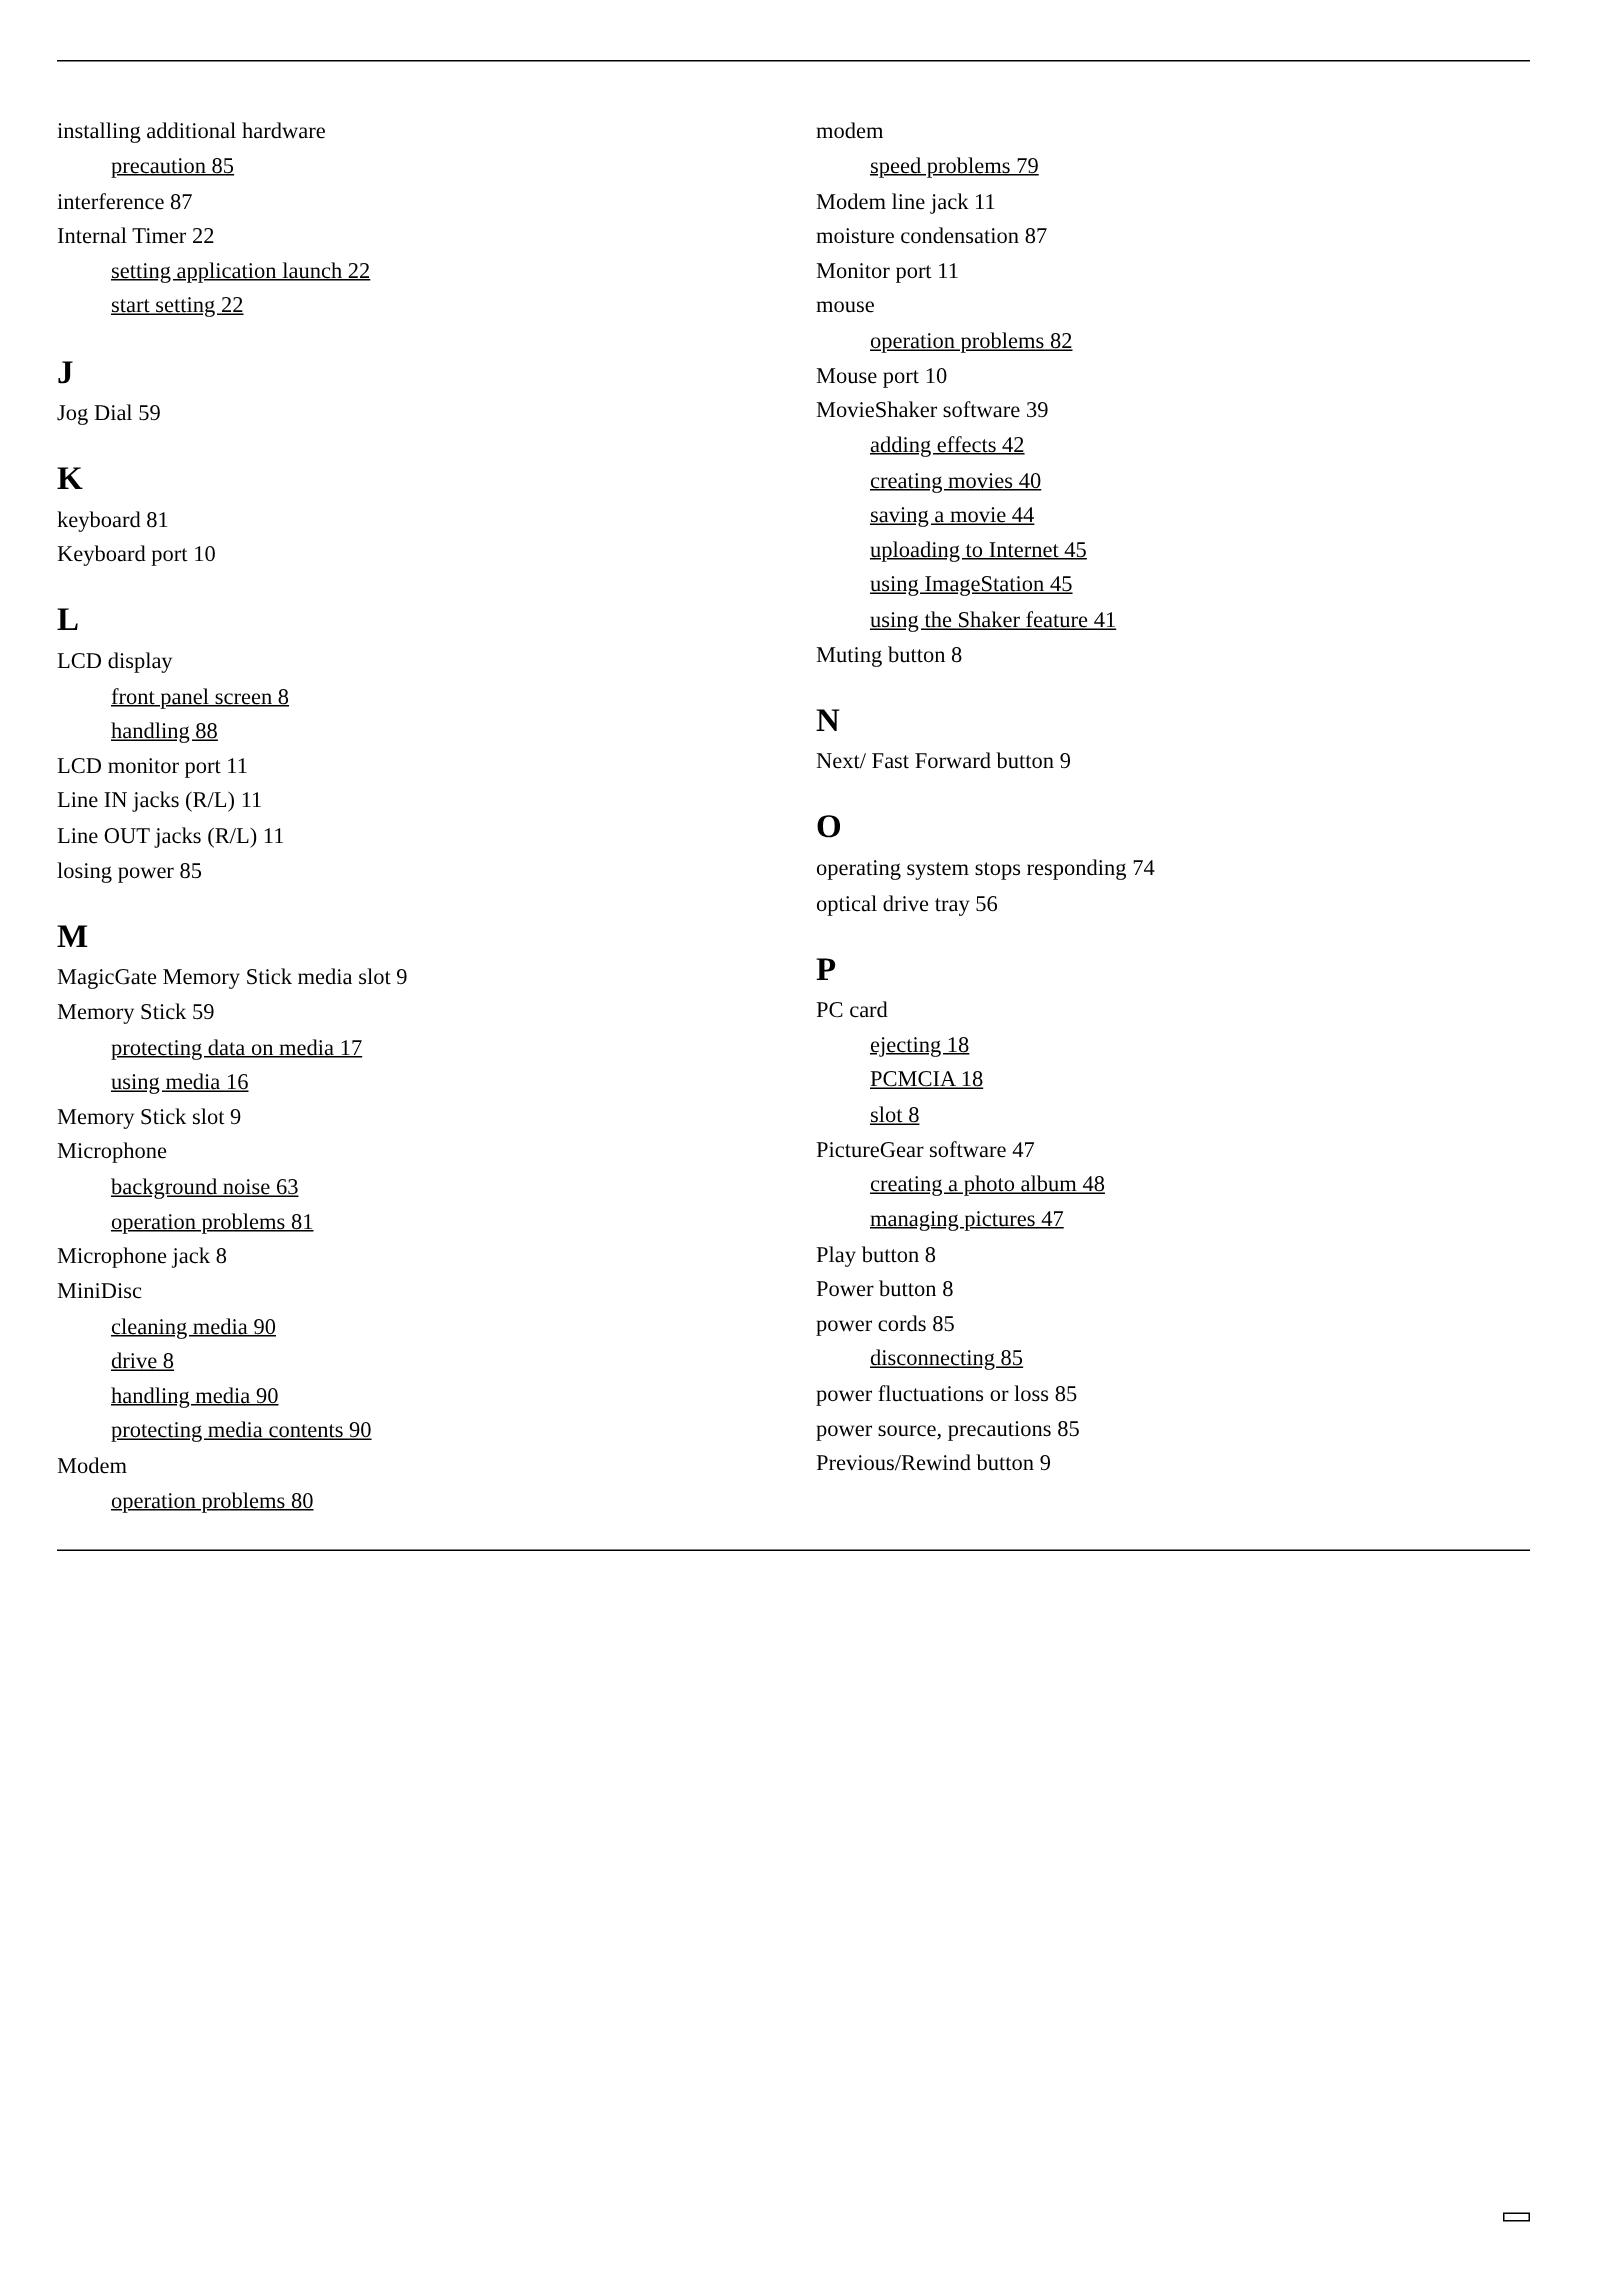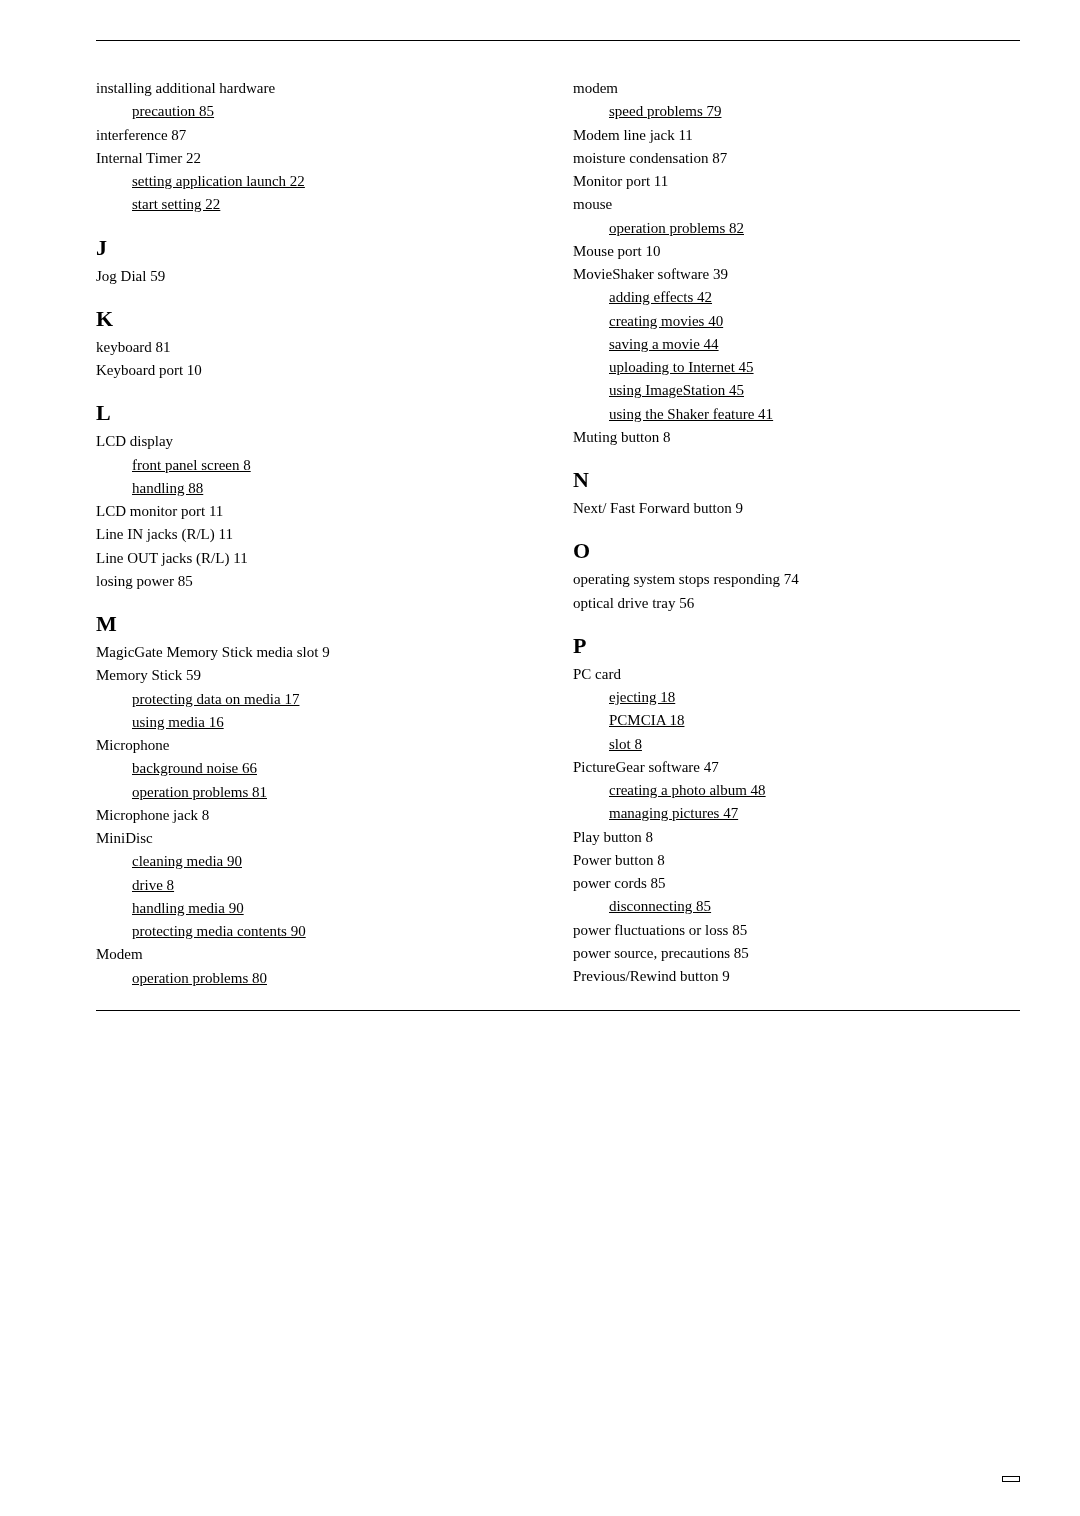--- a/index.html
+++ b/index.html
@@ -8,21 +8,21 @@
       font-family: "Times New Roman", Times, serif;
       font-size: 15px;
       color: #000;
       width: 1080px;
       min-height: 1516px;
       position: relative;
     }
     .page {
       width: 1080px;
       min-height: 1516px;
-      padding: 40px 60px 60px 96px;
+      padding: 40px 60px 60px 38px;
       position: relative;
     }
     .top-rule {
       border-top: 1.5px solid #000;
       margin-bottom: 8px;
     }
     .bottom-rule {
       border-top: 1.5px solid #000;
       margin-top: 20px;
     }
@@ -110,22 +110,23 @@
           <span class="entry-sub entry">handling 88</span>
           <span class="entry-main entry">LCD monitor port 11</span>
           <span class="entry-main entry">Line IN jacks (R/L) 11</span>
           <span class="entry-main entry">Line OUT jacks (R/L) 11</span>
           <span class="entry-main entry">losing power 85</span>
           <span class="section-letter">M</span>
           <span class="entry-main entry">MagicGate Memory Stick media slot 9</span>
           <span class="entry-main entry">Memory Stick 59</span>
           <span class="entry-sub entry">protecting data on media 17</span>
           <span class="entry-sub entry">using media 16</span>
+          <span class="entry-main entry">Memory Stick slot 9</span>
           <span class="entry-main entry">Microphone</span>
-          <span class="entry-sub entry">background noise 66</span>
+          <span class="entry-sub entry">background noise 63</span>
           <span class="entry-sub entry">operation problems 81</span>
           <span class="entry-main entry">Microphone jack 8</span>
           <span class="entry-main entry">MiniDisc</span>
           <span class="entry-sub entry">cleaning media 90</span>
           <span class="entry-sub entry">drive 8</span>
           <span class="entry-sub entry">handling media 90</span>
           <span class="entry-sub entry">protecting media contents 90</span>
           <span class="entry-main entry">Modem</span>
           <span class="entry-sub entry">operation problems 80</span>
         </div>

